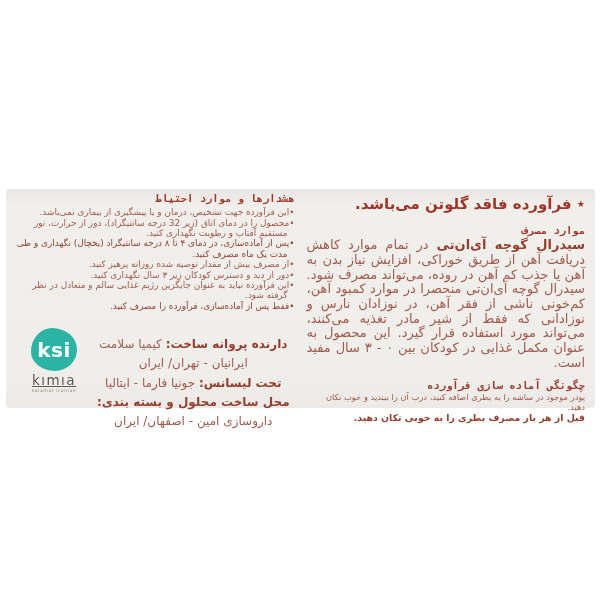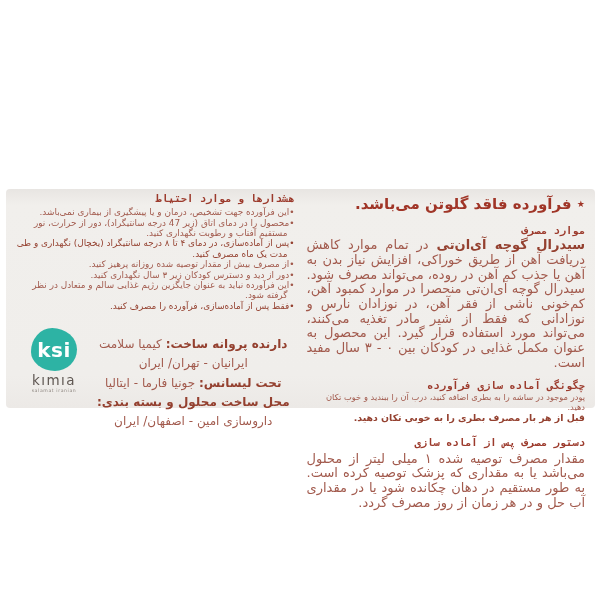--- a/index.html
+++ b/index.html
@@ -57,21 +57,21 @@
     width:76px;flex:0 0 76px;display:flex;flex-direction:column;align-items:center;
     padding-top:2px;
   }
   .logo-blob{
     width:46px;height:43px;background:#2db3a4;
     border-radius:46% 54% 48% 52% / 55% 50% 50% 45%;
     display:flex;align-items:center;justify-content:center;
     color:#ffffff;font-weight:bold;font-size:20px;letter-spacing:.5px;
   }
   .brand-name{
-    margin-top:3px;color:#5f5752;font-size:13.5px;letter-spacing:1.5px;line-height:1;
+    margin-top:3px;color:#5f5752;font-size:13.5px;letter-spacing:1.5px;line-height:1;text-decoration:underline;
   }
   .brand-tagline{
     margin-top:1px;color:#8d857f;font-size:4.6px;letter-spacing:.6px;line-height:1;
   }
 </style>
 </head>
 <body>
 
 <div class="stage">
   <div class="panel">
@@ -83,34 +83,30 @@
         <p class="sec-title">موارد مصرف</p>
         <p class="body-text"><b>سیدرال گوچه آی‌ان‌تی</b><span> در تمام موارد کاهش دریافت آهن از طریق خوراکی، افزایش نیاز بدن به آهن یا جذب کم آهن در روده، می‌تواند مصرف شود. سیدرال گوچه آی‌ان‌تی منحصرا در موارد کمبود آهن، کم‌خونی ناشی از فقر آهن، در نوزادان نارس و نوزادانی که فقط از شیر مادر تغذیه می‌کنند، می‌تواند مورد استفاده قرار گیرد. این محصول به عنوان مکمل غذایی در کودکان بین ۰ - ۳ سال مفید است.</span></p>
       </div>
 
       <div class="sect">
         <p class="sec-title">چگونگی آماده سازی فرآورده</p>
         <p class="body-text prep-body">پودر موجود در ساشه را به بطری اضافه کنید، درب آن را ببندید و خوب تکان دهید.</p>
         <p class="prep-note">قبل از هر بار مصرف بطری را به خوبی تکان دهید.</p>
       </div>
 
-      <div class="sect sect-dosage">
-        <p class="sec-title">دستور مصرف پس از آماده سازی</p>
-        <p class="body-text dosage-body">مقدار مصرف توصیه شده ۱ میلی لیتر از محلول می‌باشد یا به مقداری که پزشک توصیه کرده است. به طور مستقیم در دهان چکانده شود یا در مقداری آب حل و در هر زمان از روز مصرف گردد.</p>
-      </div>
     </div>
 
     <div class="col">
       <div>
         <p class="sec-title">هشدارها و موارد احتیاط</p>
         <div class="warn-list">
 
             <p class="warn-item">•این فرآورده جهت تشخیص، درمان و یا پیشگیری از بیماری نمی‌باشد.</p>
 
-            <p class="warn-item">•محصول را در دمای اتاق (زیر 47 درجه سانتیگراد)، دور از حرارت، نور مستقیم آفتاب و رطوبت نگهداری کنید.</p>
+            <p class="warn-item">•محصول را در دمای اتاق (زیر 32 درجه سانتیگراد)، دور از حرارت، نور مستقیم آفتاب و رطوبت نگهداری کنید.</p>
 
             <p class="warn-item bold">•پس از آماده‌سازی، در دمای ۴ تا ۸ درجه سانتیگراد (یخچال) نگهداری و طی مدت یک ماه مصرف کنید.</p>
 
             <p class="warn-item">•از مصرف بیش از مقدار توصیه شده روزانه پرهیز کنید.</p>
 
             <p class="warn-item">•دور از دید و دسترس کودکان زیر ۳ سال نگهداری کنید.</p>
 
             <p class="warn-item">•این فرآورده نباید به عنوان جایگزین رژیم غذایی سالم و متعادل در نظر گرفته شود.</p>
 
             <p class="warn-item bold">•فقط پس از آماده‌سازی، فرآورده را مصرف کنید.</p>

